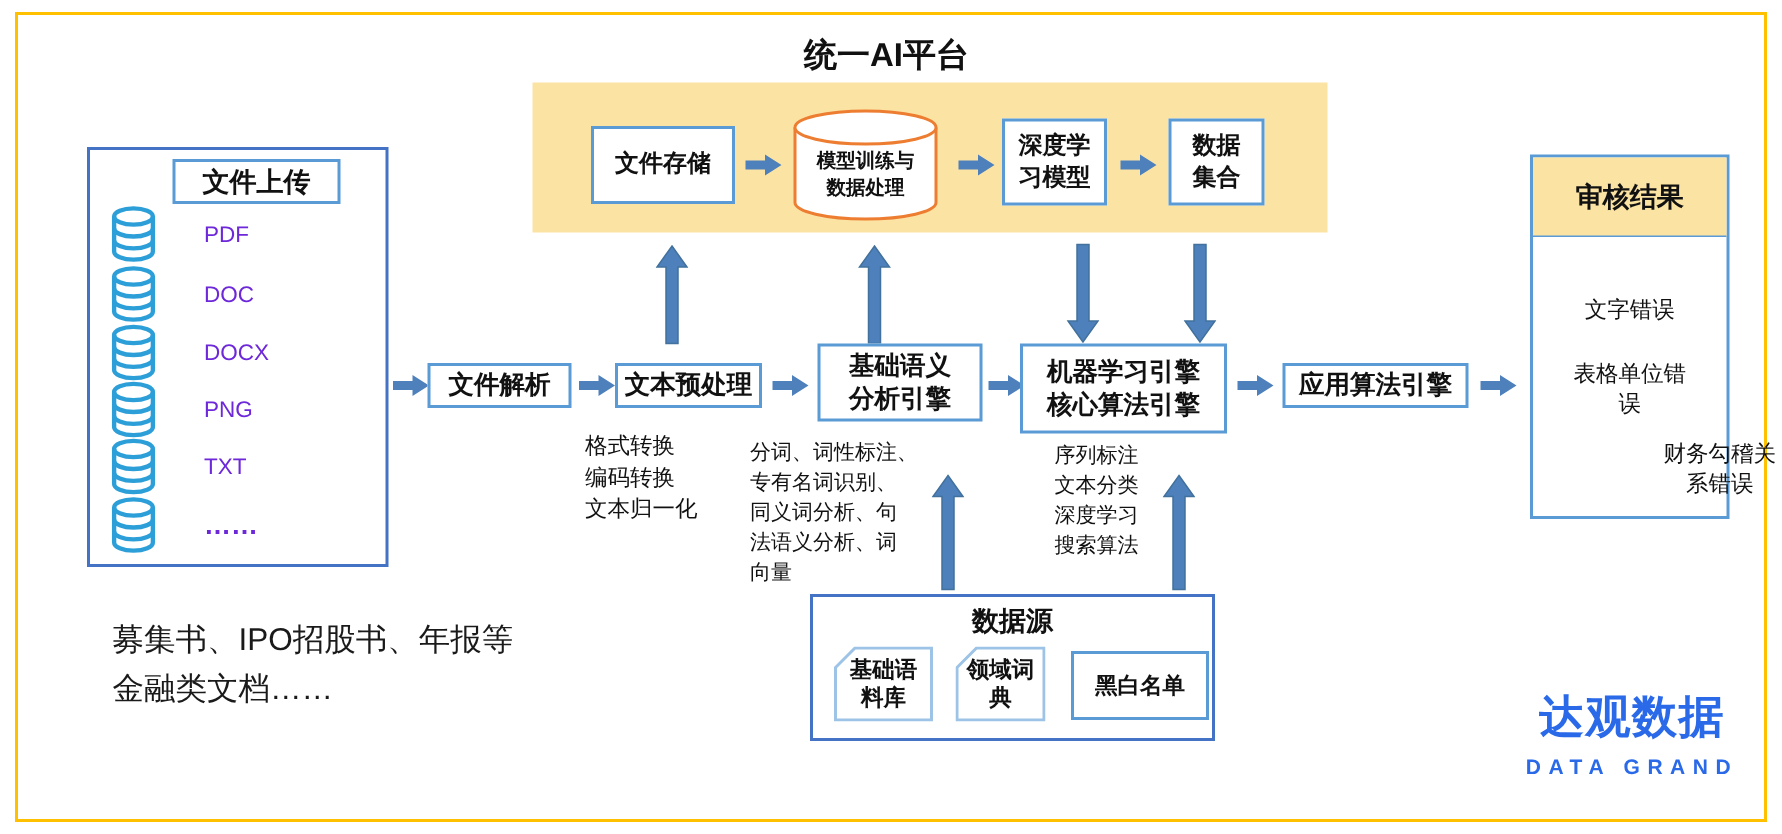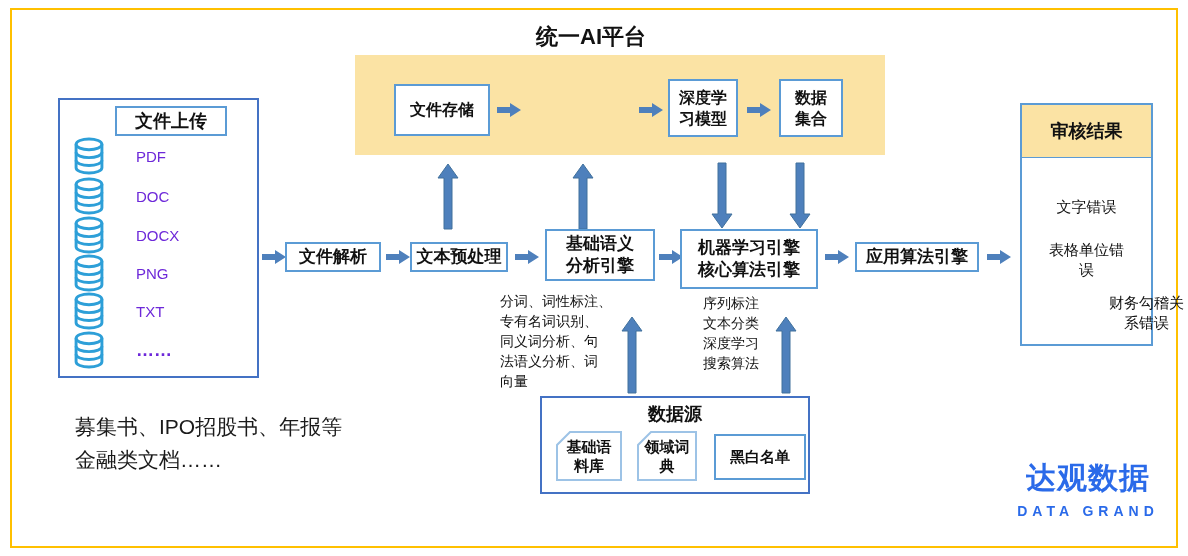--- a/index.html
+++ b/index.html
@@ -36,20 +36,28 @@
   <div class="abs platform" style="left:355px;top:55px;width:530px;height:100px;"></div>
 
   <div class="abs box flowlabel" style="left:394px;top:84px;width:96px;height:52px;font-size:16px;">文件存储</div>
 
   <div class="abs" style="left:496px;top:102px;">
     <svg width="26" height="16">
         <polygon points="1,5 14,5 14,1 25,8 14,15 14,11 1,11" fill="#4E80BC"></polygon>
       </svg>
   </div>
 
+  <div class="abs" style="left:528px;top:72px;width:98px;height:76px;">
+    <svg class="abs" style="left:0;top:0;" width="98" height="76">
+      <path d="M2 13 v50 a47 11 0 0 0 94 0 v-50" fill="#fff" stroke="#ED7D31" stroke-width="2"></path>
+      <ellipse cx="49" cy="13" rx="47" ry="11" fill="#fff" stroke="#ED7D31" stroke-width="2"></ellipse>
+    </svg>
+    <div class="abs pre" style="left:0;top:26px;width:98px;text-align:center;font-size:13px;line-height:18px;font-weight:bold;">模型训练与
+数据处理</div>
+  </div>
 
   <div class="abs" style="left:638px;top:102px;">
     <svg width="26" height="16">
         <polygon points="1,5 14,5 14,1 25,8 14,15 14,11 1,11" fill="#4E80BC"></polygon>
       </svg>
   </div>
 
   <div class="abs box pre" style="left:668px;top:79px;width:70px;height:58px;font-size:16px;line-height:21px;">深度学
 习模型</div>
 
@@ -174,20 +182,23 @@
       </svg>
   </div>
   <div class="abs box flowlabel" style="left:855px;top:242px;width:124px;height:30px;">应用算法引擎</div>
 
   <div class="abs" style="left:986px;top:249px;">
     <svg width="26" height="16">
         <polygon points="1,5 14,5 14,1 25,8 14,15 14,11 1,11" fill="#4E80BC"></polygon>
       </svg>
   </div>
 
+  <div class="abs note" style="left:390px;top:287px;font-size:15px;line-height:21px;">格式转换
+编码转换
+文本归一化</div>
   <div class="abs note" style="left:500px;top:291px;">分词、词性标注、
 专有名词识别、
 同义词分析、句
 法语义分析、词
 向量</div>
   <div class="abs note" style="left:703px;top:293px;">序列标注
 文本分类
 深度学习
 搜索算法</div>
 

